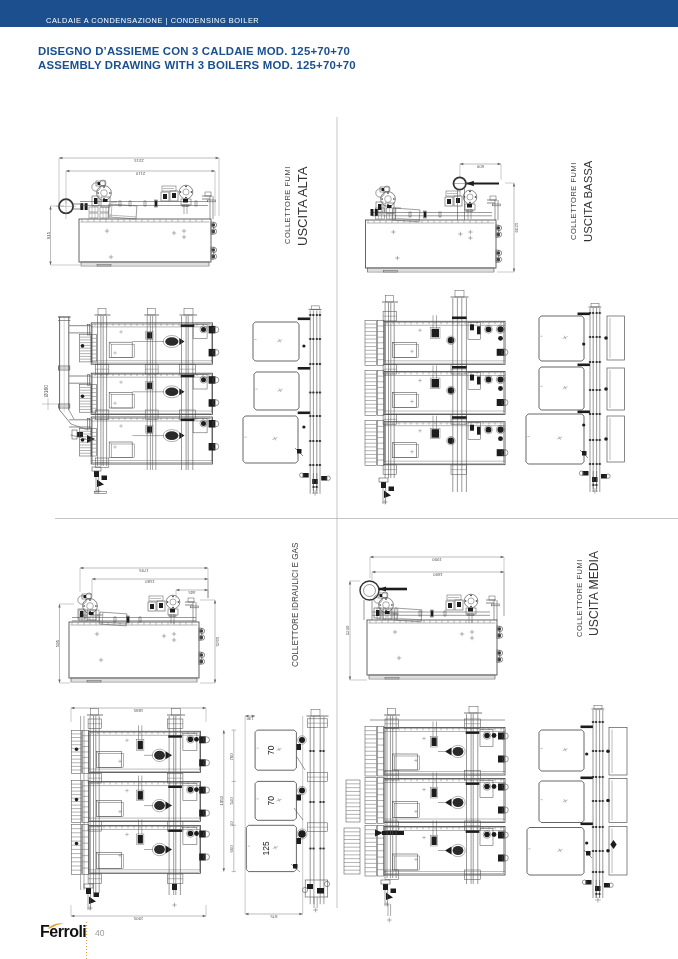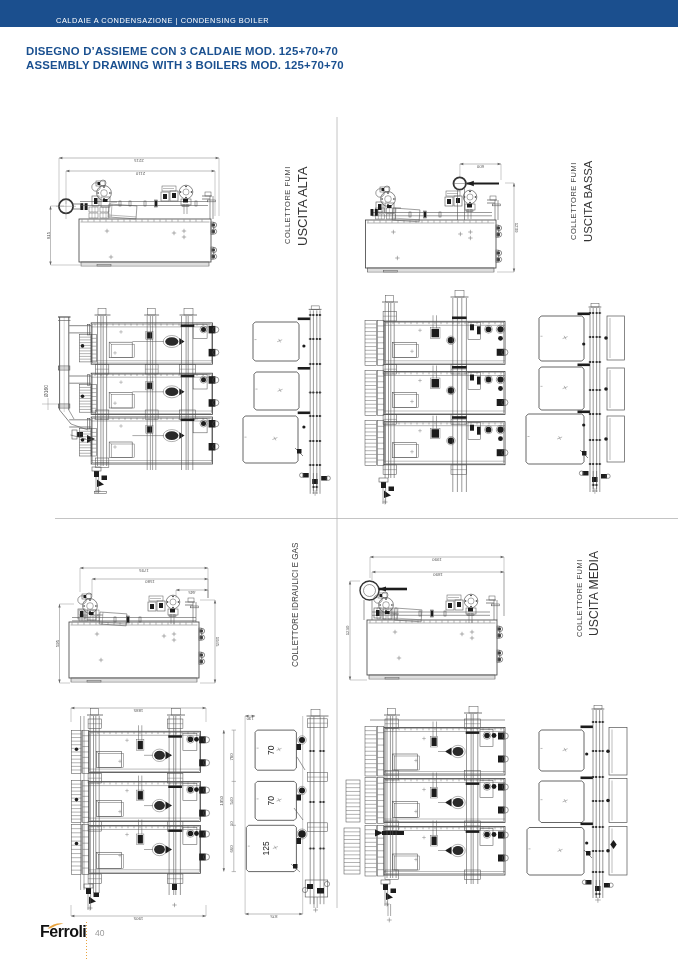--- a/index.html
+++ b/index.html
@@ -1,21 +1,21 @@
 <!DOCTYPE html>
 <html><head><meta charset="utf-8">
 <style>
 html,body{margin:0;padding:0;background:#fff;width:678px;height:959px;overflow:hidden}
 *{box-sizing:border-box;font-family:"Liberation Sans",sans-serif}
 .abs{position:absolute}
 </style></head>
 <body>
 <div class="abs" style="left:0;top:0;width:678px;height:27px;background:#1b4f8e"></div>
-<div class="abs" style="left:56px;top:16px;font-size:7.4px;letter-spacing:.55px;color:#fff">CALDAIE A CONDENSAZIONE | CONDENSING BOILER</div>
-<div class="abs" style="left:26px;top:44px;font-size:11.4px;font-weight:bold;color:#1a5090;line-height:14px;letter-spacing:.18px;white-space:nowrap">DISEGNO D’ASSIEME CON 3 CALDAIE MOD. 125+70+70<br>ASSEMBLY DRAWING WITH 3 BOILERS MOD. 125+70+70</div>
+<div class="abs" style="left:46px;top:16px;font-size:7.4px;letter-spacing:.55px;color:#fff">CALDAIE A CONDENSAZIONE | CONDENSING BOILER</div>
+<div class="abs" style="left:38px;top:44px;font-size:11.4px;font-weight:bold;color:#1a5090;line-height:14px;letter-spacing:.18px;white-space:nowrap">DISEGNO D’ASSIEME CON 3 CALDAIE MOD. 125+70+70<br>ASSEMBLY DRAWING WITH 3 BOILERS MOD. 125+70+70</div>
 
 <svg class="abs" style="left:0;top:0" width="678" height="959" viewBox="0 0 678 959">
 <line x1="337" y1="117" x2="337" y2="908" stroke="#b5b5b5" stroke-width="0.8"></line>
 <line x1="55" y1="518.5" x2="678" y2="518.5" stroke="#b5b5b5" stroke-width="0.8"></line>
 <line x1="59" y1="158" x2="219" y2="158" stroke="#7a7a7a" stroke-width="0.5"></line>
 <path d="M59 158 l3.4 -1.2 v2.4 z" fill="#666"></path>
 <path d="M219 158 l-3.4 -1.2 v2.4 z" fill="#666"></path>
 <line x1="59" y1="158" x2="59" y2="204" stroke="#7a7a7a" stroke-width="0.4"></line>
 <line x1="219" y1="158" x2="219" y2="216" stroke="#7a7a7a" stroke-width="0.4"></line>
 <text x="139.0" y="158.8" font-size="4.3" fill="#555" text-anchor="middle" font-weight="normal" font-family="Liberation Sans, sans-serif" transform="rotate(180 139.0 158.8)">2215</text>

